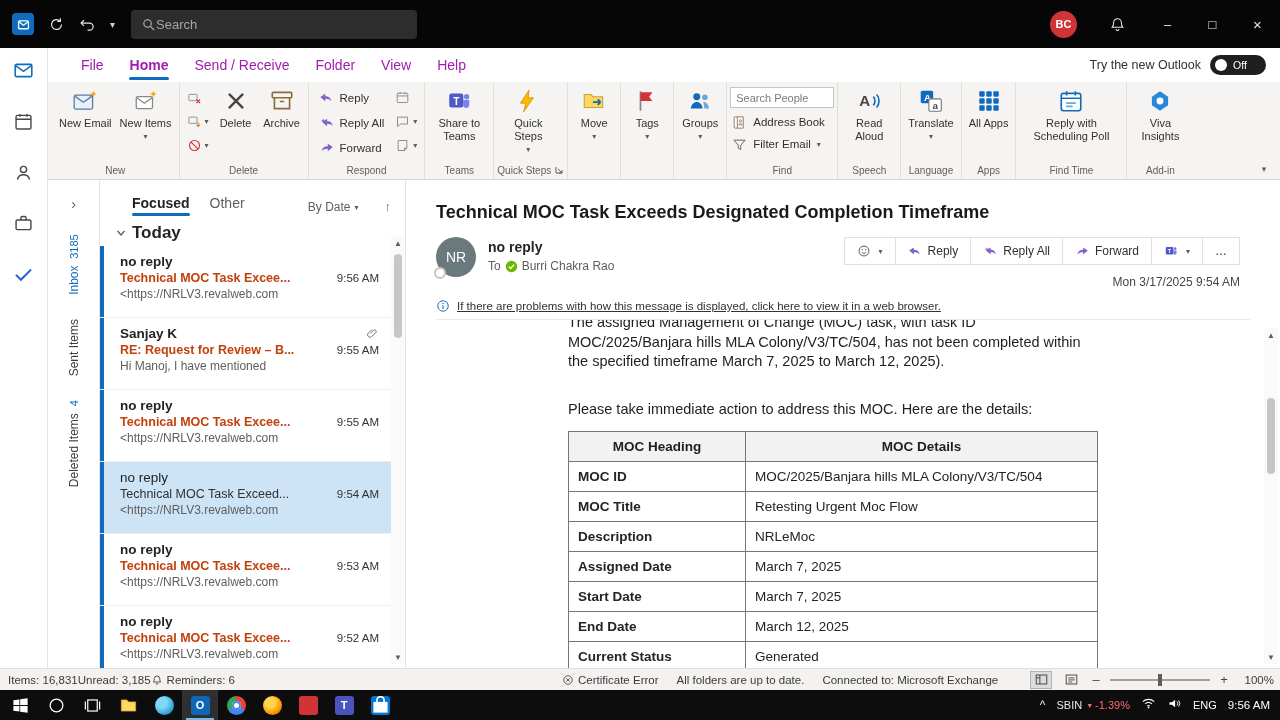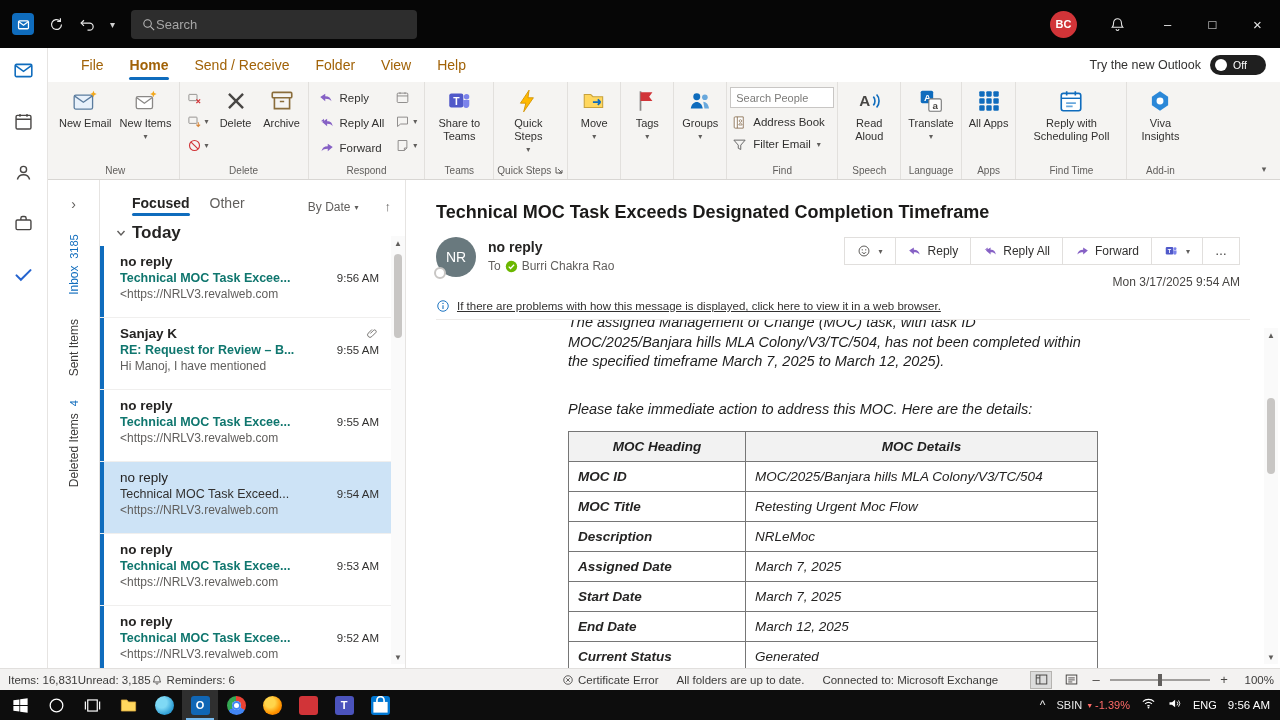--- a/index.html
+++ b/index.html
@@ -25,21 +25,21 @@
 
   
   .below { flex:0 0 auto; height:620px; display:flex; }
   .appbar { width:48px; border-right:1px solid #e6e4e2; background:#fff; display:flex; flex-direction:column; align-items:center; padding-top:12px; gap:26px; }
   .appbar .nav-ic { width:21px; height:21px; color:#484644; }
   .appbar .nav-ic.active { color:#0f6cbd; }
   .rightcol { flex:1; display:flex; flex-direction:column; min-width:0; }
 
   
   .menubar { height:34px; background:#fff; display:flex; align-items:center; padding:0 14px 0 20px; }
-  .menu-item { padding:12px 13px; font-size:14px; color:#a16207; height:34px; display:flex; align-items:center; position:relative; }
+  .menu-item { padding:12px 13px; font-size:14px; color:#a21caf; height:34px; display:flex; align-items:center; position:relative; }
   .menu-item.active { font-weight:bold; }
   .menu-item.active::after { content:""; position:absolute; left:12px; right:12px; bottom:2px; height:3px; background:#0f6cbd; border-radius:2px; }
   .menu-right { margin-left:auto; display:flex; align-items:center; gap:9px; }
   .try-label { font-size:12.5px; color:#323130; }
   .toggle { width:56px; height:20px; border-radius:10px; background:#1f1f1f; display:flex; align-items:center; padding:0 5px; gap:6px; }
   .toggle .knob { width:12px; height:12px; border-radius:50%; background:#fff; }
   .toggle .tstate { color:#fff; font-size:10.5px; }
 
   
   .ribbon { height:98px; background:#f5f4f2; border-bottom:1px solid #d8d6d3; display:flex; position:relative; padding-left:4px; }
@@ -82,21 +82,21 @@
   .mitem { height:72px; position:relative; padding:8px 26px 0 20px; border-bottom:1px solid #f0efee; }
   .mitem.unread::before { content:""; position:absolute; left:0; top:0; bottom:0; width:4px; background:#0f6cbd; }
   .mitem.selected { background:#cde3f6; }
   .mitem.selected::before { content:""; position:absolute; left:0; top:0; bottom:0; width:4px; background:#0f6cbd; }
   .mi-row1 { display:flex; align-items:center; }
   .mi-sender { font-size:13.5px; color:#252423; }
   .mitem.unread .mi-sender { font-weight:bold; }
   .mi-clip { margin-left:auto; width:13px; height:13px; color:#605e5c; }
   .mi-row2 { display:flex; align-items:center; margin-top:2px; }
   .mi-subject { font-size:12.5px; color:#323130; max-width:190px; white-space:nowrap; overflow:hidden; }
-  .mitem.unread .mi-subject { color:#0f766e; font-weight:bold; }
+  .mitem.unread .mi-subject { color:#c2410c; font-weight:bold; }
   .mi-time { margin-left:auto; font-size:11.5px; color:#323130; }
   .mi-preview { margin-top:2px; font-size:12px; color:#605e5c; white-space:nowrap; overflow:hidden; }
   .ml-scroll { position:absolute; right:0; top:56px; bottom:4px; width:14px; display:flex; flex-direction:column; align-items:center; background:#fafafa; }
   .ml-scroll .sarrow { font-size:8px; color:#605e5c; height:14px; display:flex; align-items:center; }
   .ml-scroll .sthumb { width:8px; height:84px; background:#c8c6c4; border-radius:4px; margin-top:4px; }
   .ml-scroll .strack { flex:1; }
 
   
   .reading { flex:1; min-width:0; position:relative; background:#fff; display:flex; flex-direction:column; }
   .rd-subject { padding:22px 30px 0 30px; font-size:18px; font-weight:bold; color:#1b1a19; }
@@ -109,21 +109,21 @@
   .rd-to svg { width:13px; height:13px; }
   .rd-actions-col { margin-left:auto; display:flex; flex-direction:column; align-items:flex-end; }
   .act-row { display:flex; }
   .act { display:flex; align-items:center; gap:6px; height:28px; padding:0 12px; border:1px solid #e1dfdd; background:#fff; font-size:12px; color:#323130; margin-left:-1px; }
   .act svg { width:14px; height:14px; }
   .act .chev8 { margin-left:2px; }
   .rd-date { margin-top:10px; font-size:12px; color:#484644; }
   .rd-infobar { margin:10px 30px 0 30px; display:flex; align-items:center; gap:7px; padding-bottom:6px; border-bottom:1px solid #edebe9; }
   .rd-infobar svg { width:14px; height:14px; flex:0 0 auto; }
   .rd-infotext { font-size:11.5px; color:#323130; text-decoration:underline; }
-  .rd-body { flex:1; overflow:hidden; padding-left:162px; padding-right:60px; position:relative;font-style:italic; }
+  .rd-body { flex:1; overflow:hidden; padding-left:162px; padding-right:60px; position:relative; }
   .rd-bodyinner { margin-top:-7px; width:535px; }
   .rd-para { font-size:14.5px; line-height:19.5px; color:#1f1f1f; }
   .rd-para + .rd-para { margin-top:28px; }
   .mtable { border-collapse:collapse; margin-top:12px; font-size:13.5px; }
   .mtable th, .mtable td { border:1px solid #767676; padding:4px 9px; height:30px; }
   .mtable th { background:#f2f2f2; font-weight:bold; text-align:center; color:#1f1f1f; }
   .mtable td.k { font-weight:bold; width:177px; text-align:left; }
   .mtable td.v { width:352px; text-align:left; }
   .rd-scroll { position:absolute; right:2px; top:148px; bottom:4px; width:14px; display:flex; flex-direction:column; align-items:center; background:#fafafa; }
   .rd-scroll .sarrow { font-size:8px; color:#605e5c; height:14px; display:flex; align-items:center; }

